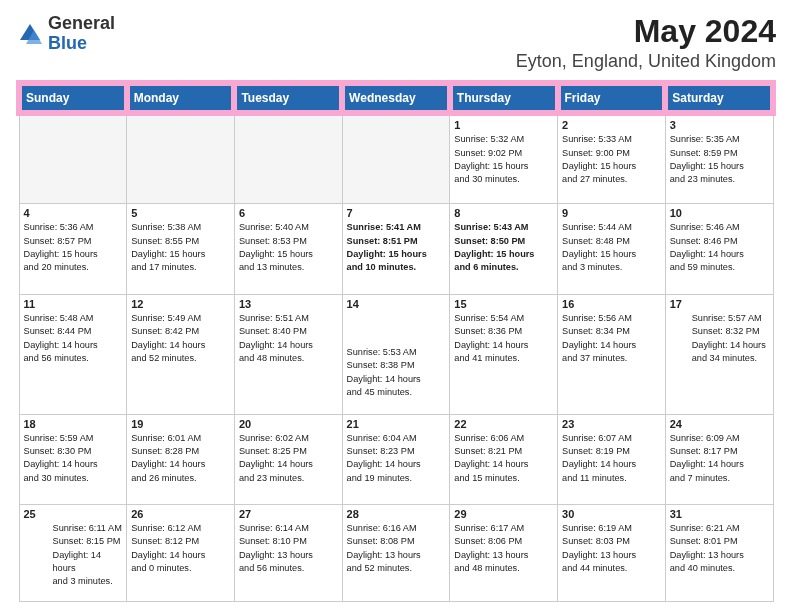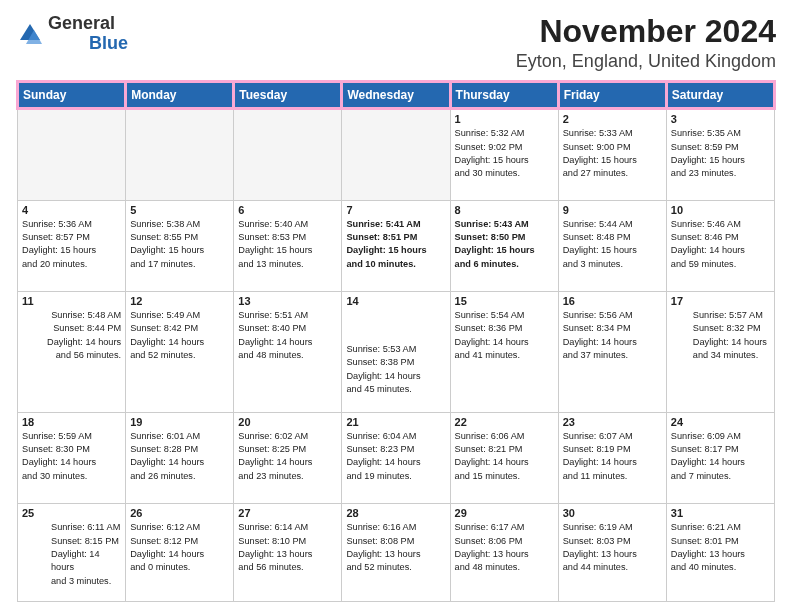--- a/index.html
+++ b/index.html
@@ -27,21 +27,21 @@
       display: flex;
       align-items: center;
       gap: 4px;
     }
     .logo-text {
       font-size: 18px;
       font-weight: bold;
       line-height: 1.1;
     }
     .logo-general { color: #333; }
-    .logo-blue { color: #2468b0; margin-left: 41px; }
+    .logo-blue { color: #2468b0; }
     .logo-icon {
       width: 28px;
       height: 28px;
     }
     .title-block {
       text-align: right;
     }
     .month-title {
       font-size: 32px;
       font-weight: bold;
@@ -59,21 +59,21 @@
       width: 100%;
       table-layout: fixed;
     }
     .calendar th {
       background: #2468b0;
       color: #fff;
       font-size: 12px;
       font-weight: bold;
       padding: 5px 4px;
       text-align: left;
-      border: 3px solid #f9a8d4;
+      border: 6px solid #f9a8d4;
     }
     .calendar td {
       border: 1px solid #ccc;
       vertical-align: top;
       padding: 3px 4px;
       font-size: 9.5px;
       color: #222;
       height: 82px;
       background: #fff;
     }
@@ -104,21 +104,21 @@
       <svg class="logo-icon" viewBox="0 0 28 28">
         <polygon points="14,4 24,20 4,20" fill="#2468b0"></polygon>
         <polygon points="18,10 26,24 10,24" fill="#4a90d9" opacity="0.7"></polygon>
       </svg>
       <div class="logo-text">
         <span class="logo-general">General</span><br>
         <span class="logo-blue">Blue</span>
       </div>
     </div>
     <div class="title-block">
-      <div class="month-title">November 2024</div>
+      <div class="month-title">May 2024</div>
       <div class="location">Eyton, England, United Kingdom</div>
     </div>
   </div>
 
   <table class="calendar">
     <thead>
       <tr>
       <th>Sunday</th>
           <th>Monday</th>
           <th>Tuesday</th>
@@ -203,21 +203,21 @@
             <span class="day-number">10</span>
             <div class="day-info" style="white-space: pre-line;">Sunrise: 5:46 AM
 Sunset: 8:46 PM
 Daylight: 14 hours
 and 59 minutes.</div>
           </td>
         </tr>
         <tr>
           <td>
             <span class="day-number">11</span>
-            <div class="day-info" style="white-space: pre-line; text-align: right;">Sunrise: 5:48 AM
+            <div class="day-info" style="white-space: pre-line;">Sunrise: 5:48 AM
 Sunset: 8:44 PM
 Daylight: 14 hours
 and 56 minutes.</div>
           </td>
           <td>
             <span class="day-number">12</span>
             <div class="day-info" style="white-space: pre-line;">Sunrise: 5:49 AM
 Sunset: 8:42 PM
 Daylight: 14 hours
 and 52 minutes.</div>

